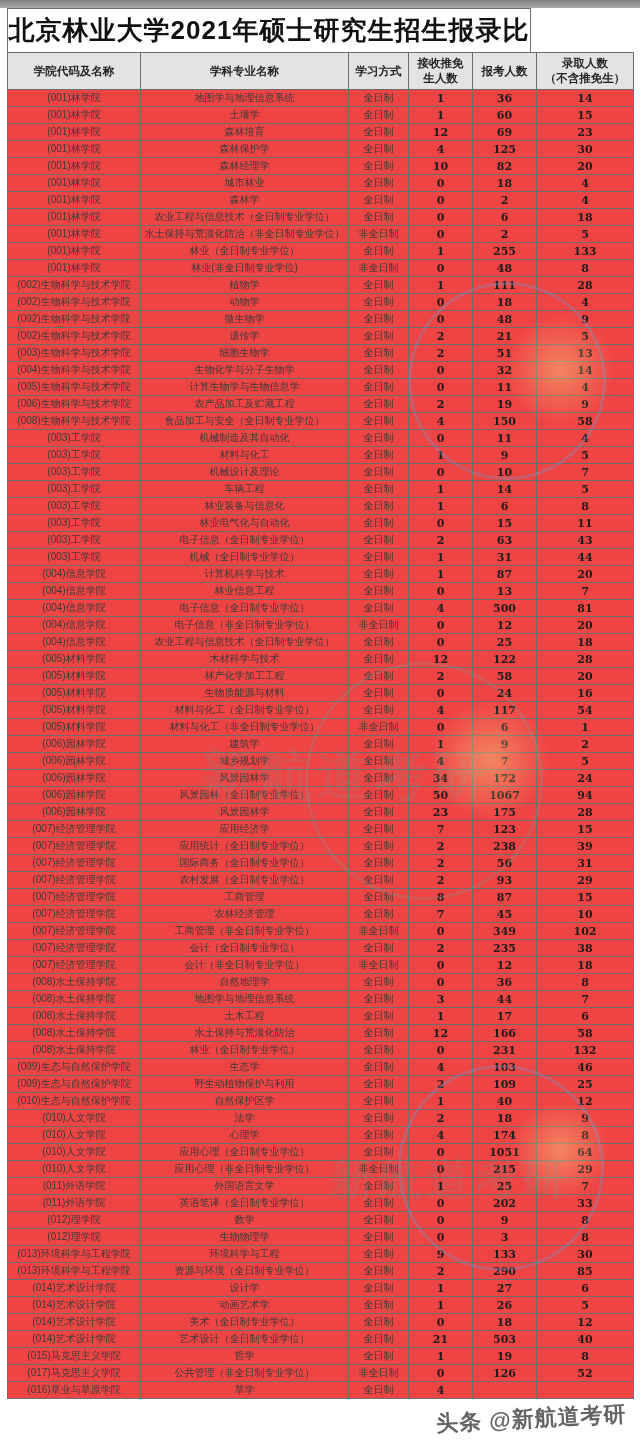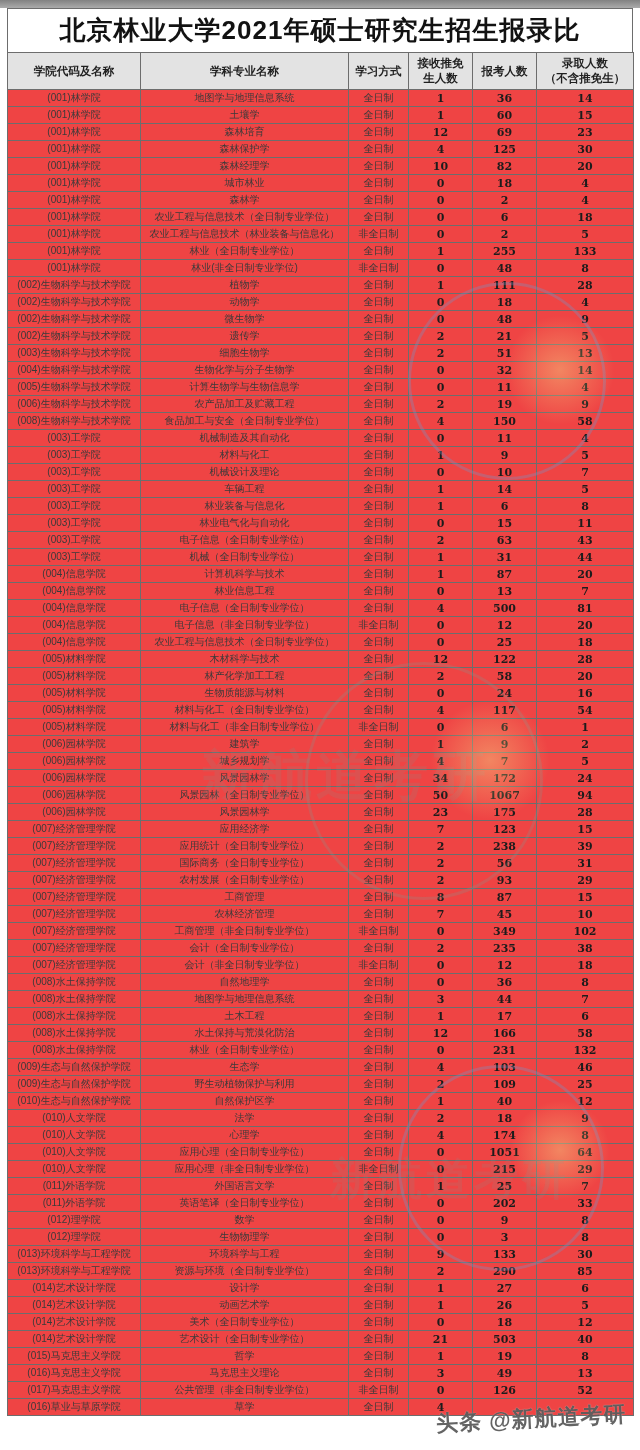--- a/index.html
+++ b/index.html
@@ -8,21 +8,21 @@
     background:#ffffff;
     font-family:"Liberation Sans","DejaVu Sans",sans-serif;
   }
   .top-strip{
     width:640px;height:8px;
     background:linear-gradient(to bottom,#828282,#ababab);
   }
   .sheet{margin:0 7px;position:relative;}
   .title-box{
     box-sizing:border-box;
-    width:626px;height:44px;
+    width:524px;height:44px;
     border:1px solid #6d6d6d;border-bottom:none;
     background:#ffffff;
     display:flex;align-items:center;justify-content:center;
     font-size:26px;font-weight:bold;color:#121212;letter-spacing:1px;
   }
   table.adm{
     width:626px;border-collapse:collapse;table-layout:fixed;
     background:#ef4444;
   }
   table.adm th,table.adm td{
@@ -166,21 +166,21 @@
         <tr>
           <td class="c0">(001)林学院</td>
           <td class="c1">农业工程与信息技术（全日制专业学位）</td>
           <td class="c2">全日制</td>
           <td class="c3">0</td>
           <td class="c4">6</td>
           <td class="c5">18</td>
         </tr>
         <tr>
           <td class="c0">(001)林学院</td>
-          <td class="c1">农业工程与信息技术（林业装备与信息化）</td>
+          <td class="c1">水土保持与荒漠化防治（非全日制专业学位）</td>
           <td class="c2">非全日制</td>
           <td class="c3">0</td>
           <td class="c4">2</td>
           <td class="c5">5</td>
         </tr>
         <tr>
           <td class="c0">(001)林学院</td>
           <td class="c1">林业（全日制专业学位）</td>
           <td class="c2">全日制</td>
           <td class="c3">1</td>
@@ -699,28 +699,20 @@
           <td class="c4">503</td>
           <td class="c5">40</td>
         </tr>
         <tr>
           <td class="c0">(015)马克思主义学院</td>
           <td class="c1">哲学</td>
           <td class="c2">全日制</td>
           <td class="c3">1</td>
           <td class="c4">19</td>
           <td class="c5">8</td>
-        </tr>
-        <tr>
-          <td class="c0">(016)马克思主义学院</td>
-          <td class="c1">马克思主义理论</td>
-          <td class="c2">全日制</td>
-          <td class="c3">3</td>
-          <td class="c4">49</td>
-          <td class="c5">13</td>
         </tr>
         <tr>
           <td class="c0">(017)马克思主义学院</td>
           <td class="c1">公共管理（非全日制专业学位）</td>
           <td class="c2">非全日制</td>
           <td class="c3">0</td>
           <td class="c4">126</td>
           <td class="c5">52</td>
         </tr>
         <tr>

